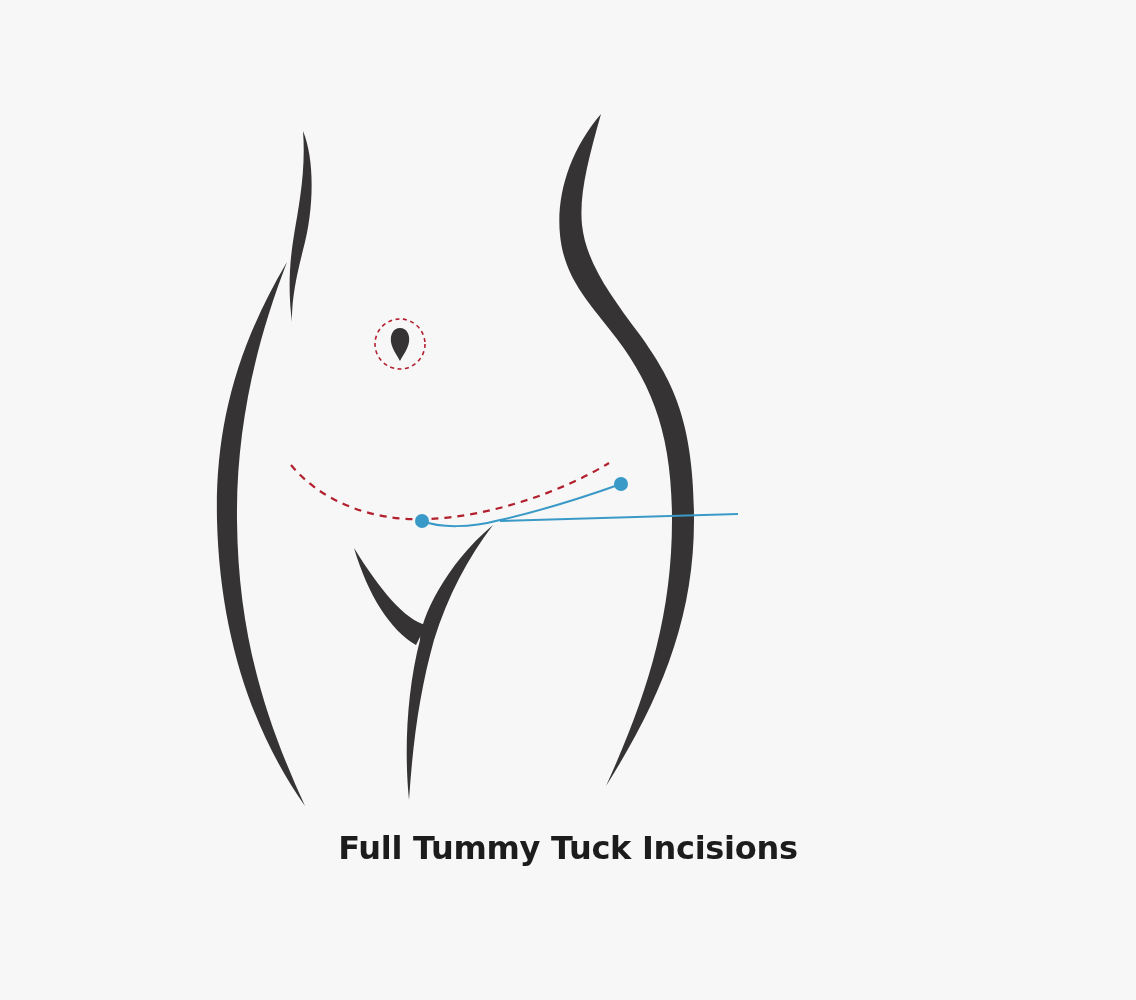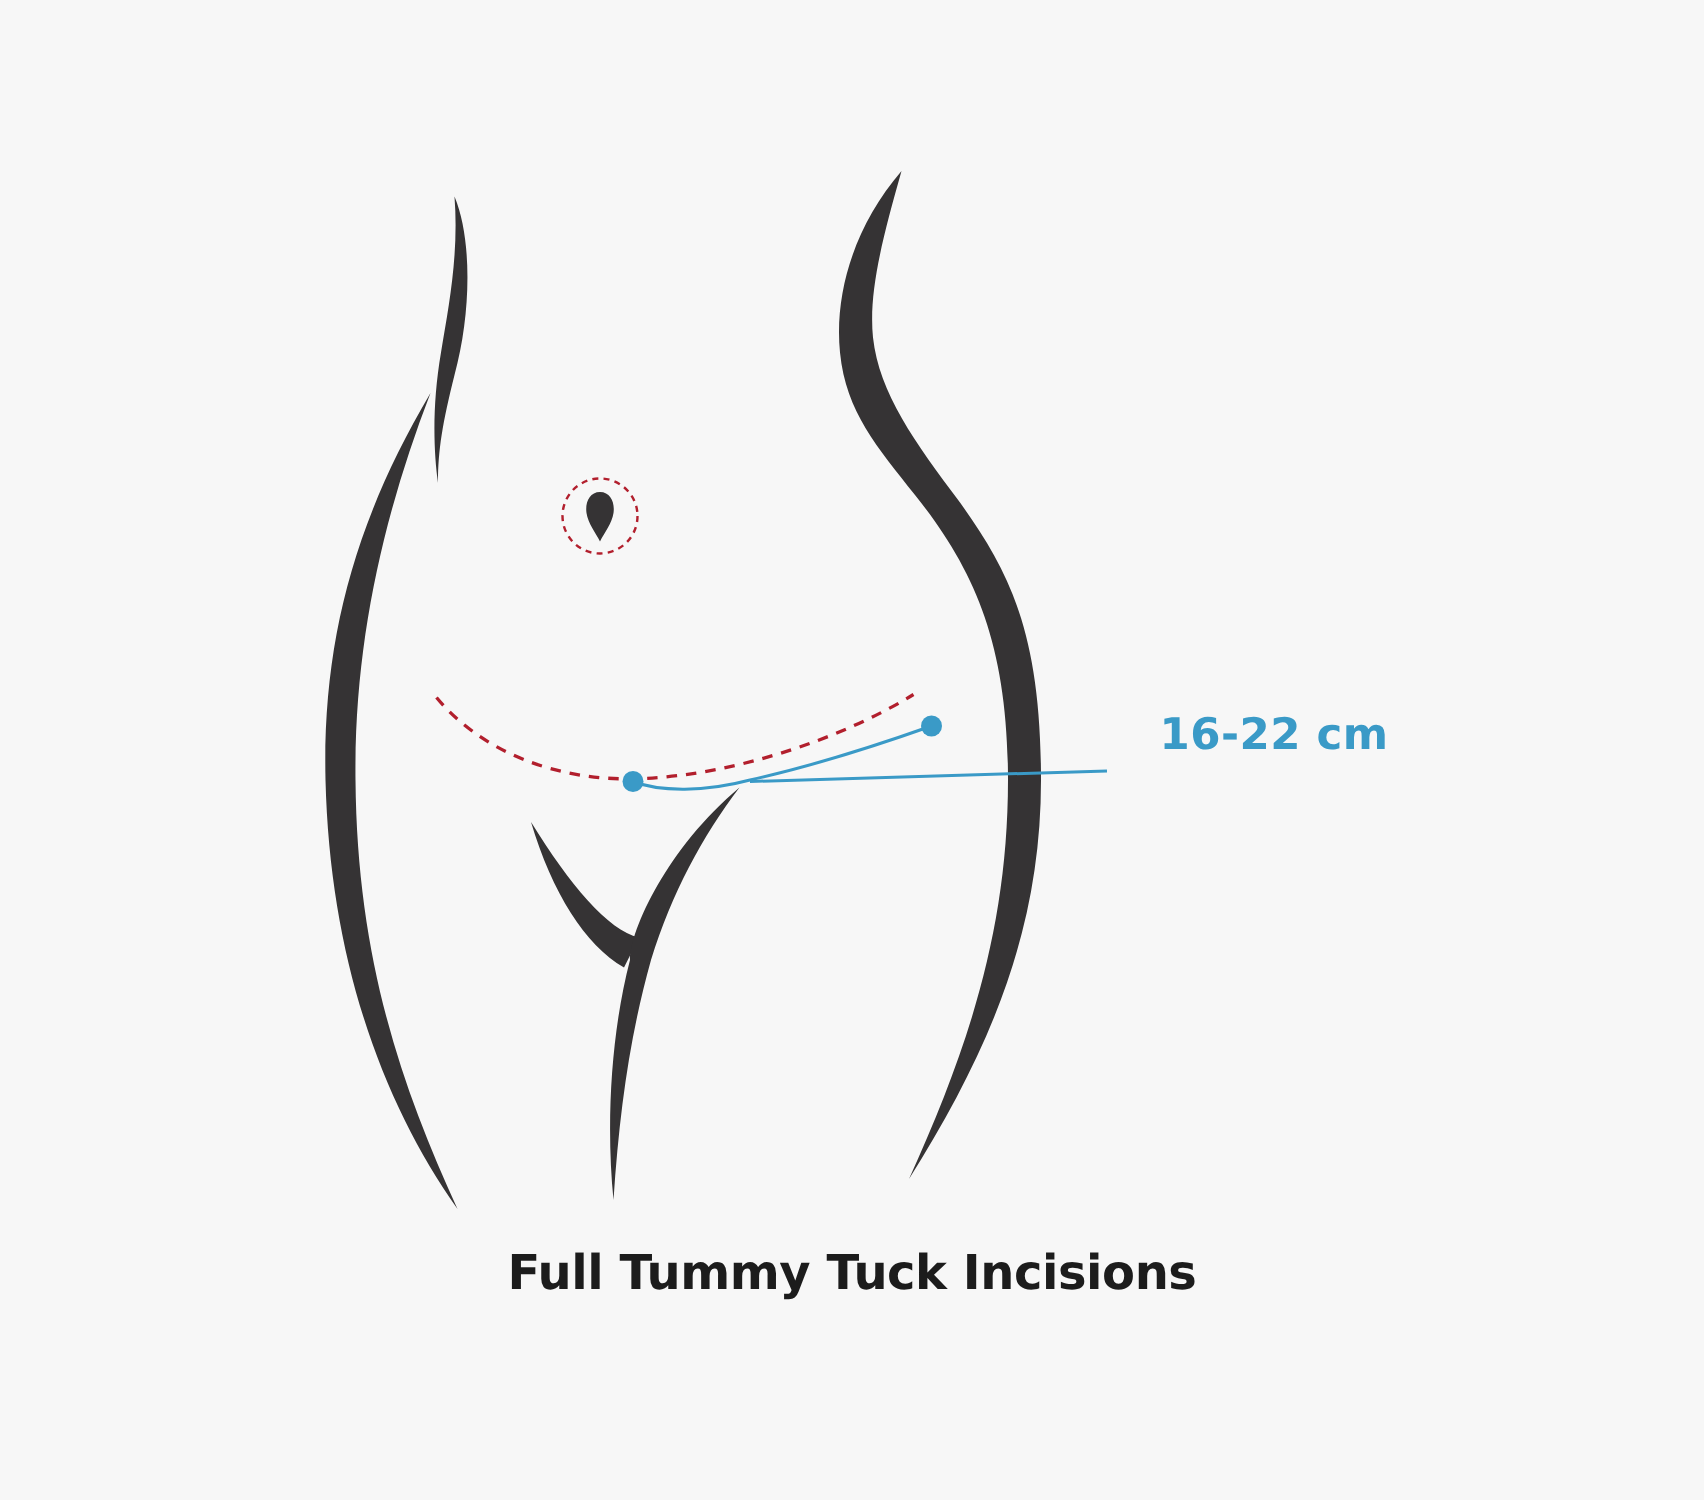--- a/index.html
+++ b/index.html
@@ -51,17 +51,16 @@
 
     <path fill="none" stroke="#b21f2d" stroke-width="2.2" stroke-dasharray="7,6" d="M291,465 C320,500 370,522 430,519 C490,516 560,493 609,463"></path>
 
     <path fill="none" stroke="#3a9ac7" stroke-width="2" d="M422,521 C440,528 470,528 500,520 C545,510 590,495 621,484"></path>
     <path fill="none" stroke="#3a9ac7" stroke-width="2" d="M500,521 L738,514"></path>
     <circle cx="422" cy="521" r="7" fill="#3a9ac7"></circle>
     <circle cx="621" cy="484" r="7" fill="#3a9ac7"></circle>
   </svg>
 
   <div class="label-distance">
-    <div>16-22 cm</div>
   </div>
 
   <div class="caption">Full Tummy Tuck Incisions</div>
 </div>
 
 </body></html>

